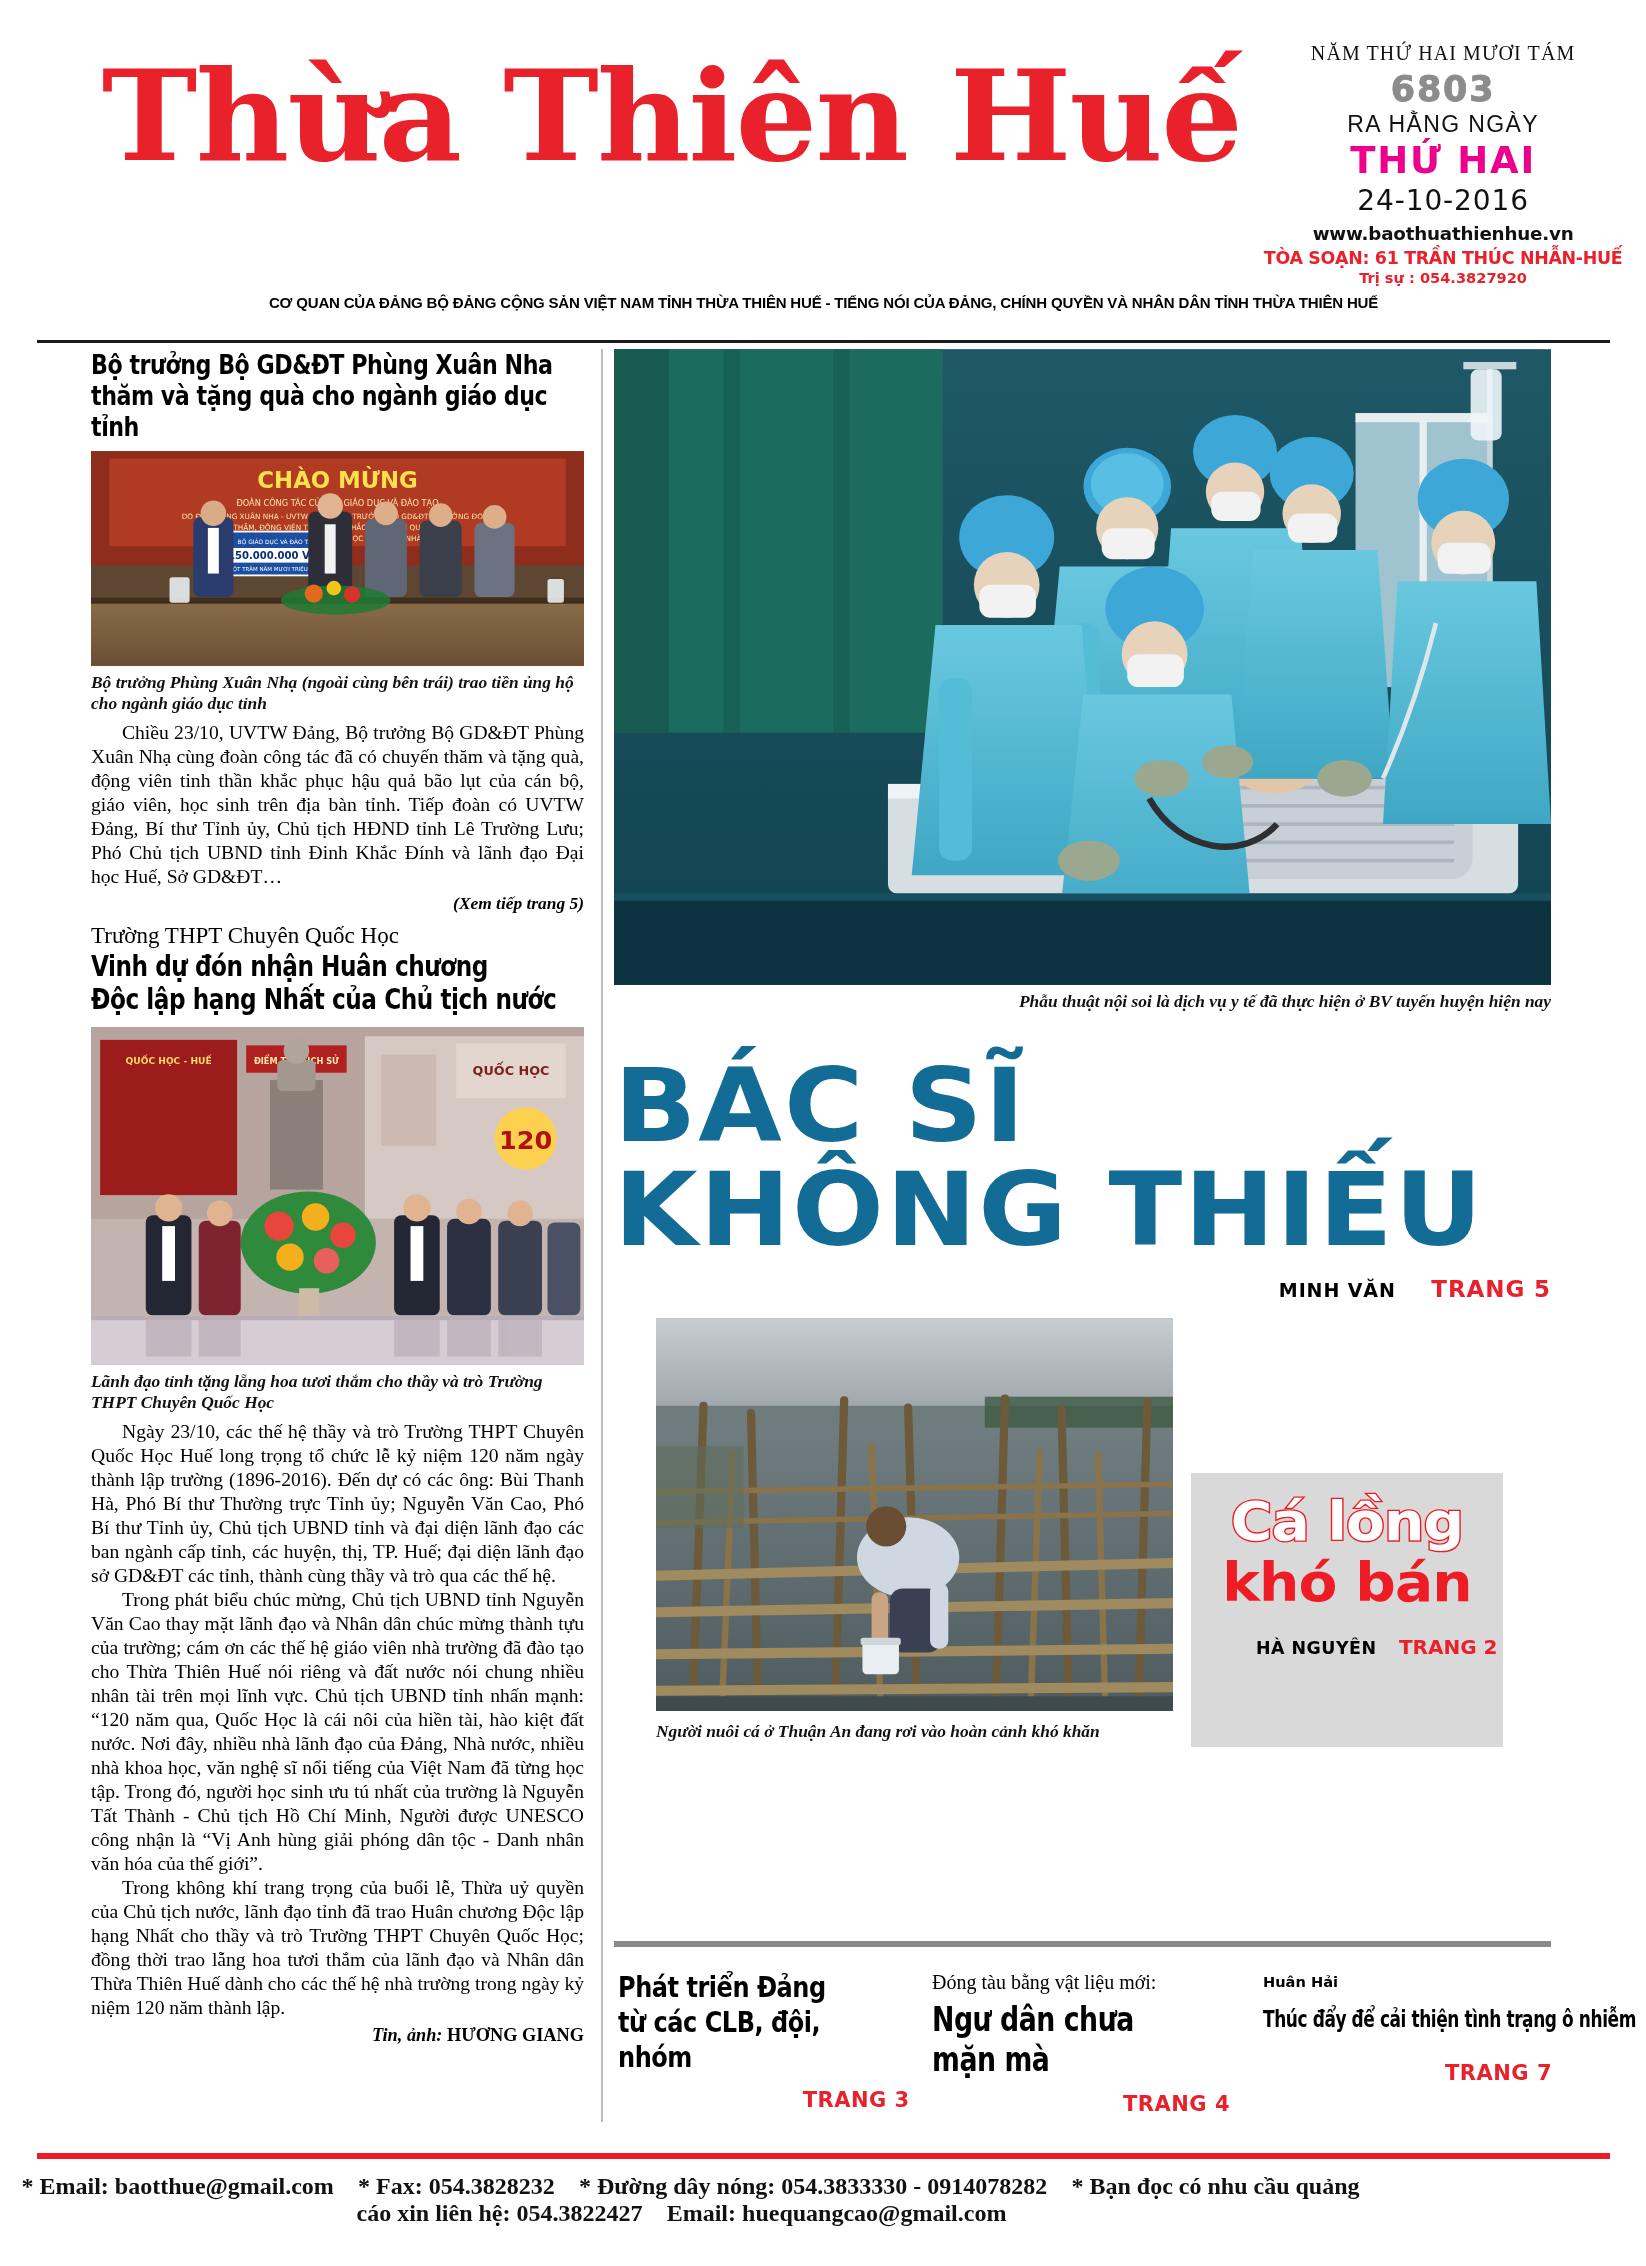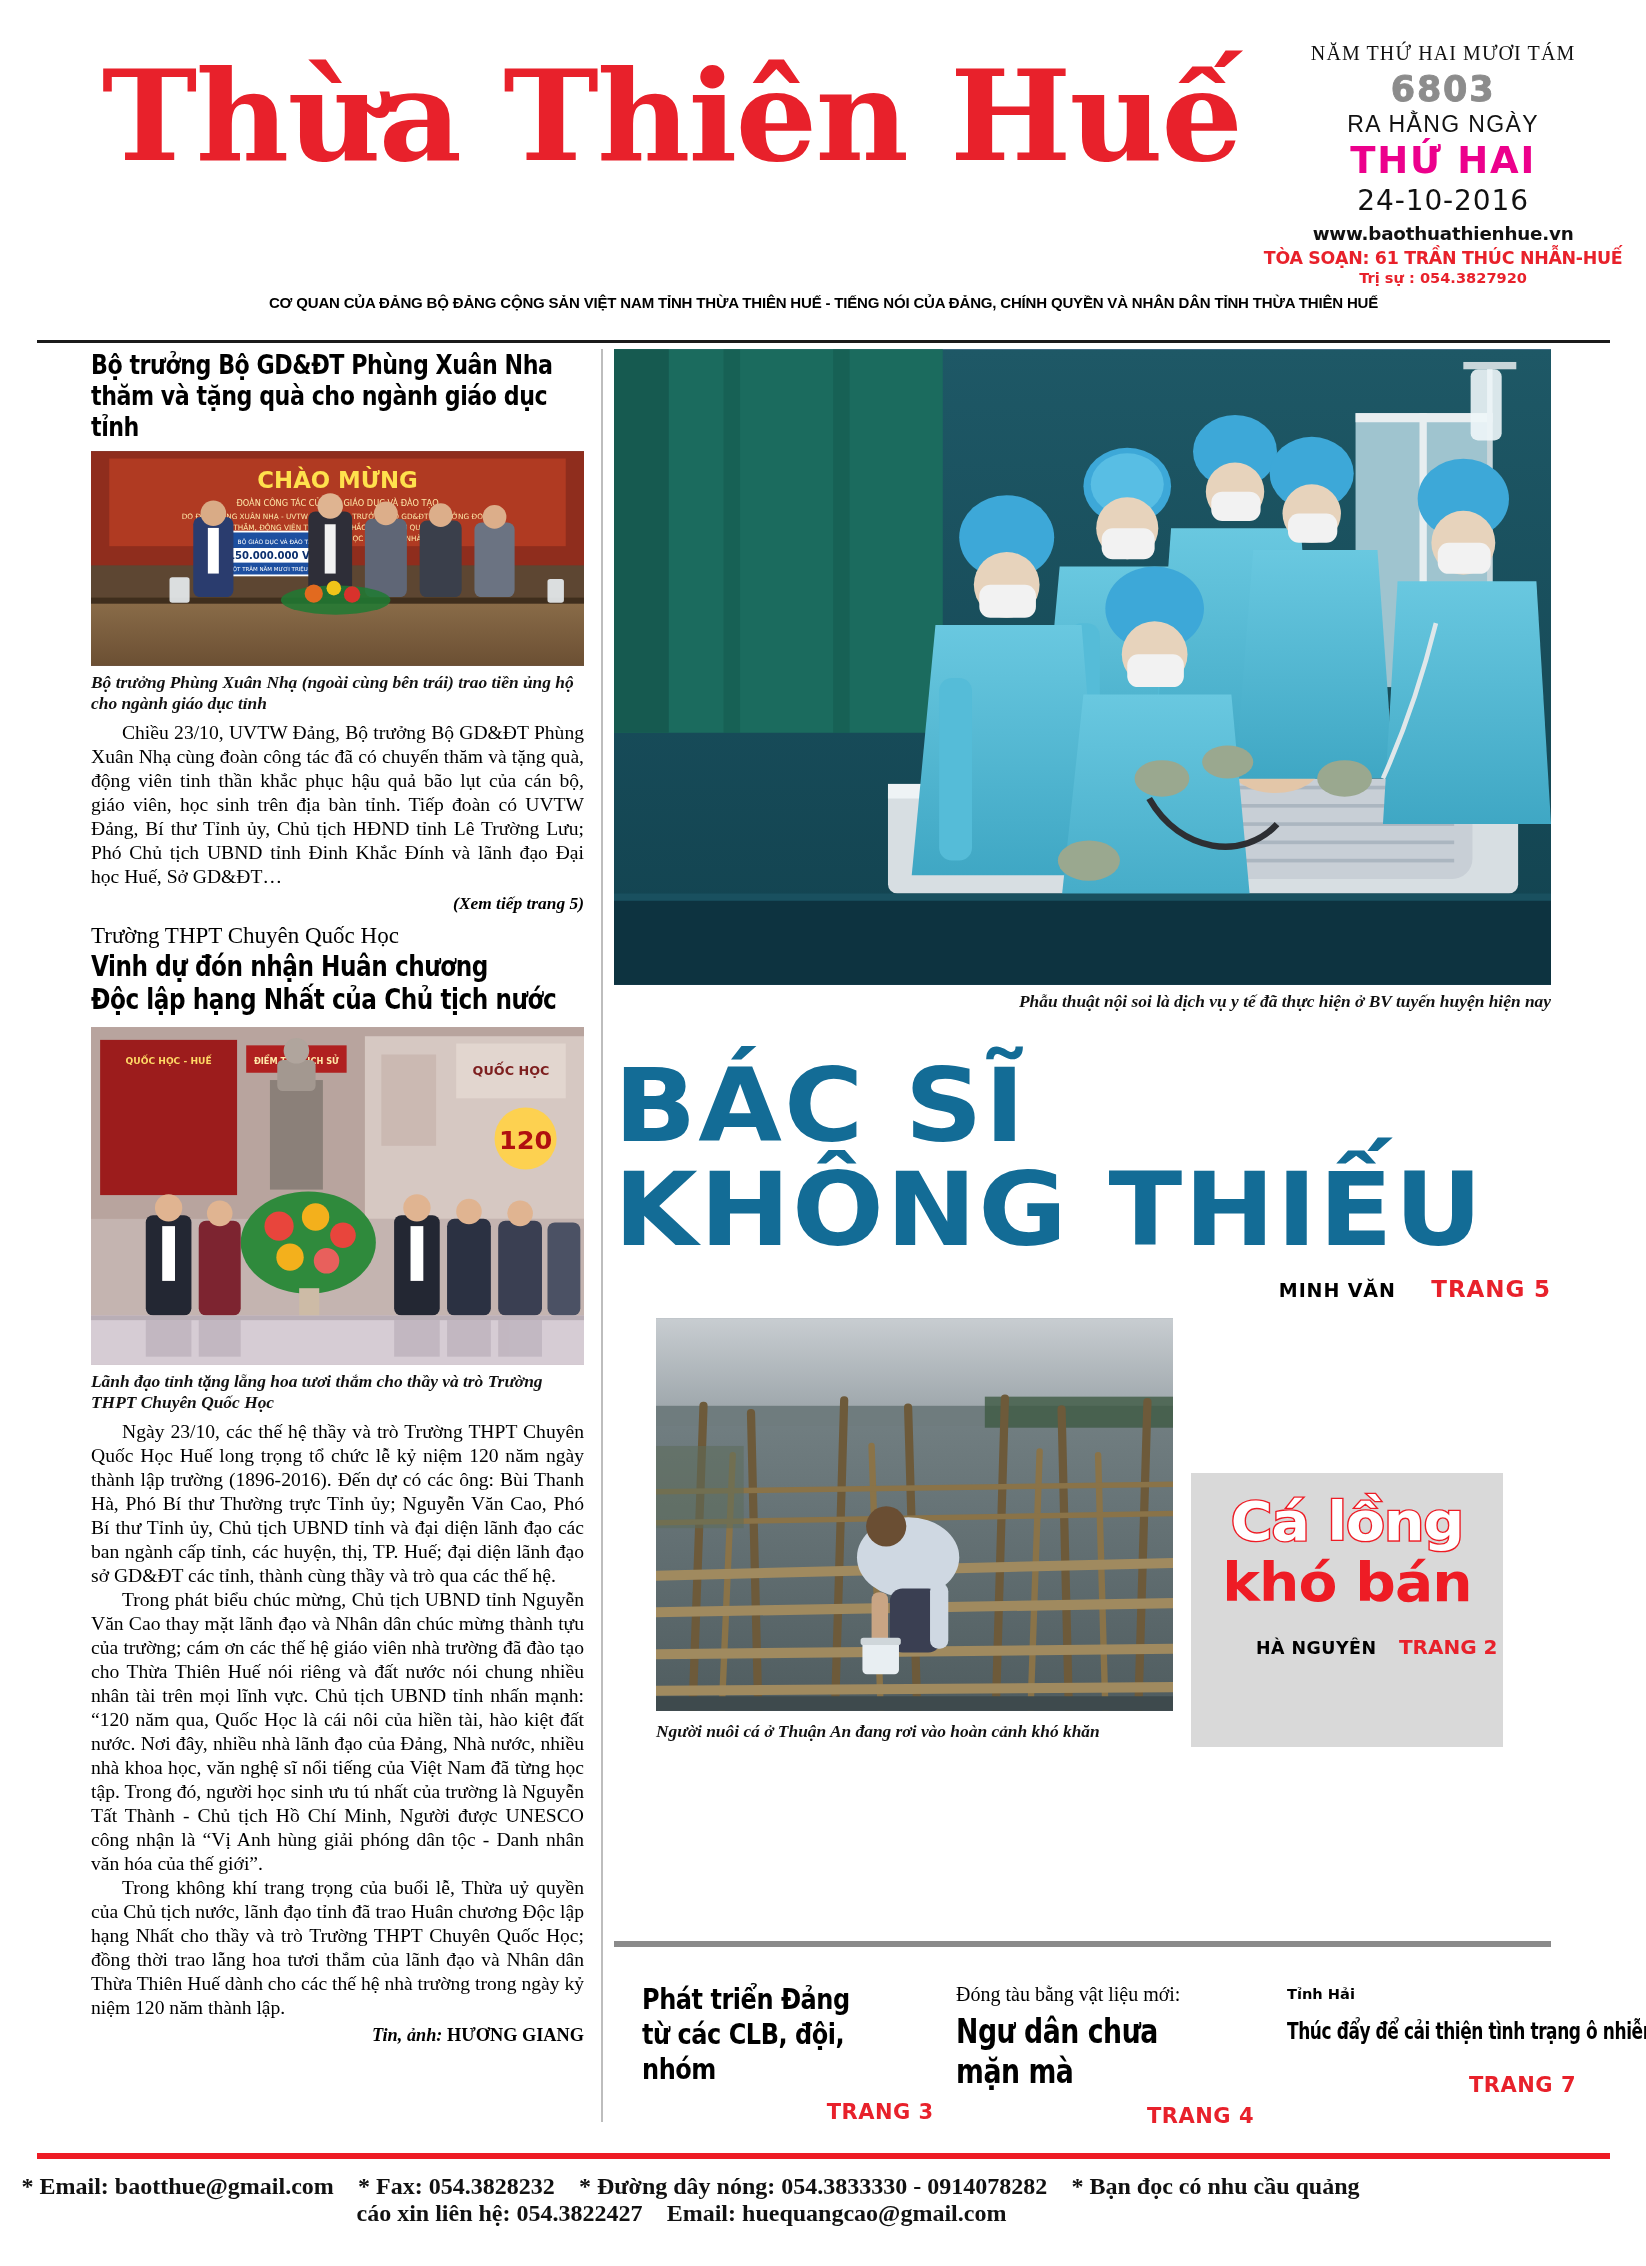--- a/index.html
+++ b/index.html
@@ -166,21 +166,21 @@
   .fish-credit{
     text-align:right;margin-top:24px;padding-right:5.5px;
     font-family:"DejaVu Sans",sans-serif;font-weight:700;font-size:17.4px;
   }
   .fish-credit .name{color:#000;letter-spacing:0.5px;}
   .fish-credit .pg{color:#e8212b;font-size:20px;margin-left:16.4px;}
 
   
   .teaser-rule{position:absolute;left:614px;width:937px;height:6.4px;background:#8a8a8a;}
   .teaser-row{position:absolute;left:614px;width:937px;}
-  .teaser{position:absolute;top:16px;margin-left:24px;}
+  .teaser{position:absolute;top:4px;}
   .t-kicker{
     font-family:"Liberation Serif",serif;font-size:20px;color:#000;line-height:24px;
   }
   .t-kicker.bold-s{font-family:"DejaVu Sans",sans-serif;font-weight:700;font-size:14.6px;}
   .t-head{
     font-family:"DejaVu Sans Condensed","Liberation Sans",sans-serif;
     font-weight:700;color:#000;letter-spacing:-0.5px;
     transform-origin:left top;
   }
   .t-pg{
@@ -572,21 +572,21 @@
 
     <div class="teaser" style="left:318px;width:298px;">
       <div class="t-kicker">Đóng tàu bằng vật liệu mới:</div>
       <div class="t-head" style="font-size:33px;line-height:40px;margin-top:5.5px;transform:scaleX(0.9);">
         <div>Ngư dân chưa mặn mà</div>
       </div>
       <div class="t-pg">TRANG 4</div>
     </div>
 
     <div class="teaser" style="left:649px;width:289px;">
-      <div class="t-kicker bold-s">Tỉnh Hải</div>
+      <div class="t-kicker bold-s">Huân Hải</div>
       <div class="t-head" style="font-size:23px;line-height:29px;margin-top:11px;transform:scaleX(0.82);white-space:nowrap;">
         <div>Thúc đẩy để cải thiện tình trạng ô nhiễm</div>
       </div>
       <div class="t-pg" style="margin-top:27.4px;">TRANG 7</div>
     </div>
   </div>
 
   <div class="rule-red" style="top:2153px;"></div>
 
   <div class="footer" style="top:2173px;">

